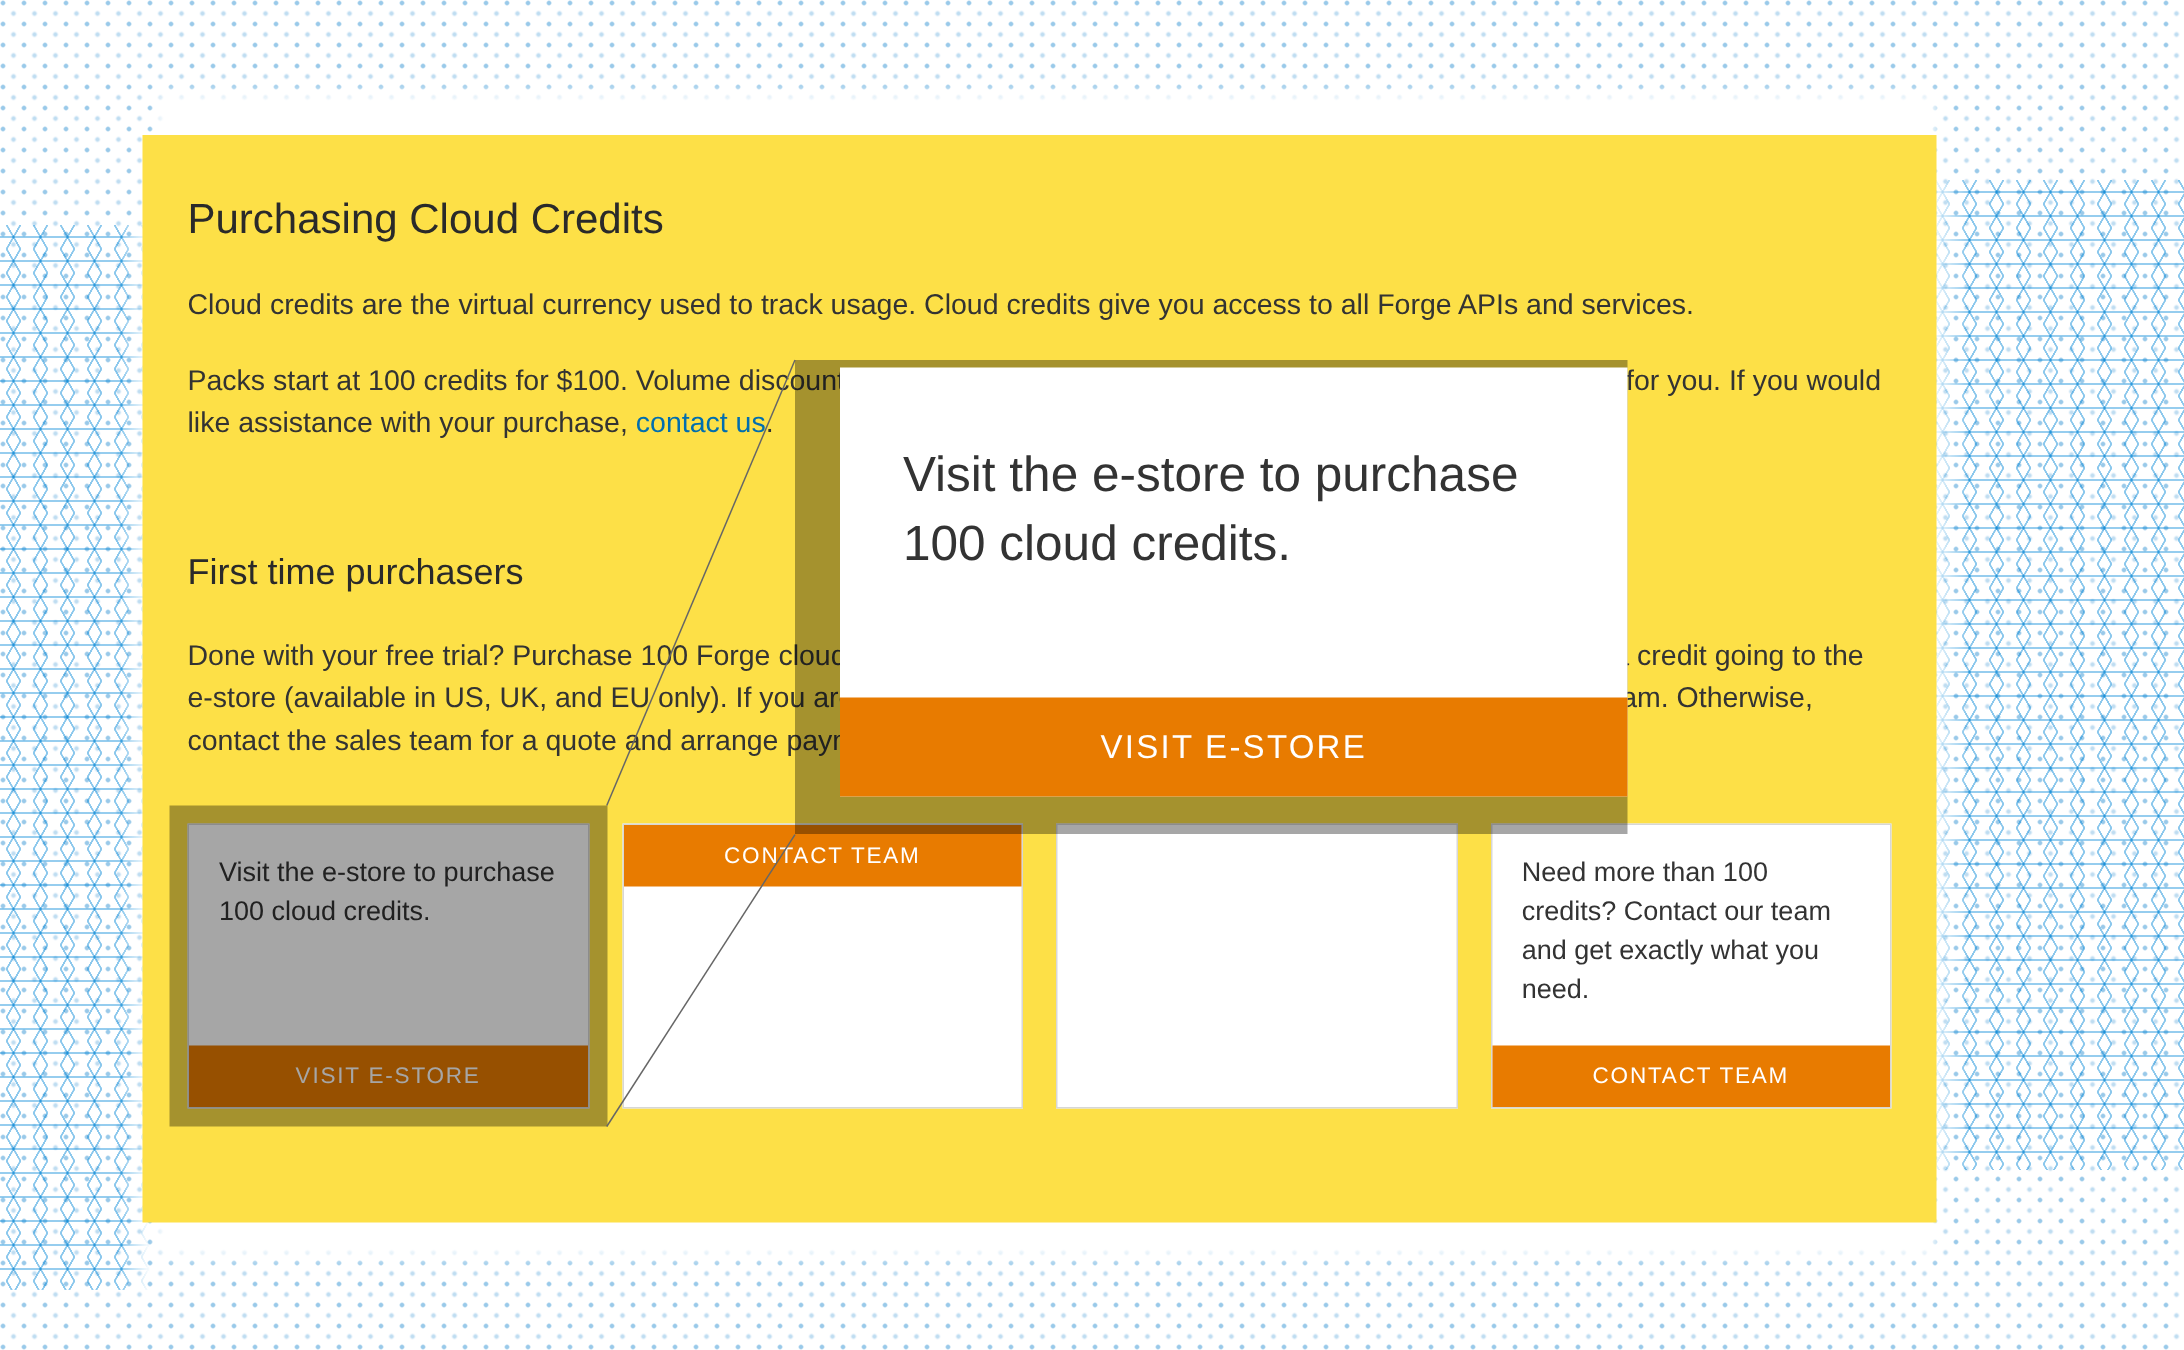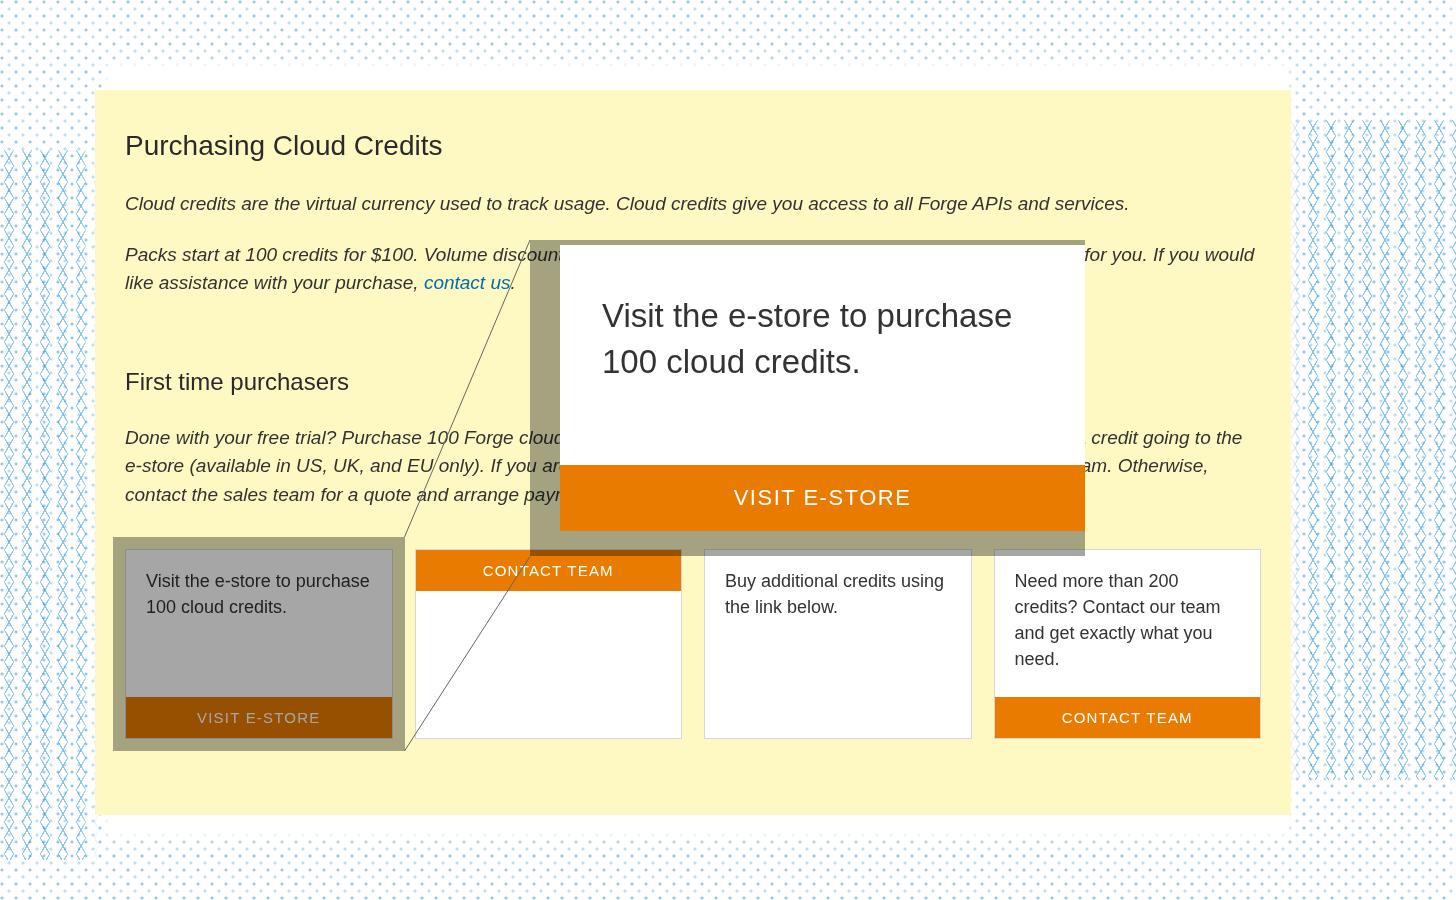--- a/index.html
+++ b/index.html
@@ -47,21 +47,21 @@
             mask: linear-gradient(to left, #000 0 85%, transparent 100%);
   }
 
   
   .content {
     position: absolute;
     left: 95px;
     right: 165px;
     top: 90px;
     bottom: 85px;
-    background: #fef9c3;
+    background: #fde047;
     padding: 40px 30px 30px 30px;
     z-index: 1;
   }
 
   h1 {
     font-size: 28px;
     font-weight: 400;
     color: #2a2a2a;
     margin-bottom: 28px;
   }
@@ -71,21 +71,20 @@
     color: #2a2a2a;
     margin-top: 70px;
     margin-bottom: 28px;
   }
   p {
     font-size: 19px;
     line-height: 1.5;
     color: #333;
     margin-bottom: 22px;
     max-width: 1150px;
-    font-style: italic;
   }
   a.inline-link { color: #006EAF; text-decoration: none; text-align: right; }
 
   .cards {
     display: flex;
     gap: 22px;
     margin-top: 40px;
   }
   .card {
     flex: 1;
@@ -190,24 +189,23 @@
 
   <div class="cards">
     <div class="card" id="card1">
       <div class="card-body">Visit the e-store to purchase 100 cloud credits.</div>
       <button class="card-btn">VISIT E-STORE</button>
     </div>
     <div class="card">
       <button class="card-btn">CONTACT TEAM</button>
     </div>
     <div class="card">
-      <div class="card-body">Buy additional credits using the link below.</div>
     </div>
     <div class="card">
-      <div class="card-body">Need more than 200 credits? Contact our team and get exactly what you need.</div>
+      <div class="card-body">Need more than 100 credits? Contact our team and get exactly what you need.</div>
       <button class="card-btn">CONTACT TEAM</button>
     </div>
   </div>
 </div>
 
 <div class="source-highlight" id="srcHL" style="left: 113px; top: 537px; width: 291.5px; height: 214px;"></div>
 
 <div class="zoom-shadow" id="zoomShadow" style="left: 530px; top: 240px; width: 555px; height: 316.375px;"></div>
 <div class="zoom-popup" id="zoomPopup" style="width: 525px; left: 560px; top: 245px;">
   <div class="zoom-body">Visit the e-store to purchase 100 cloud credits.</div>

